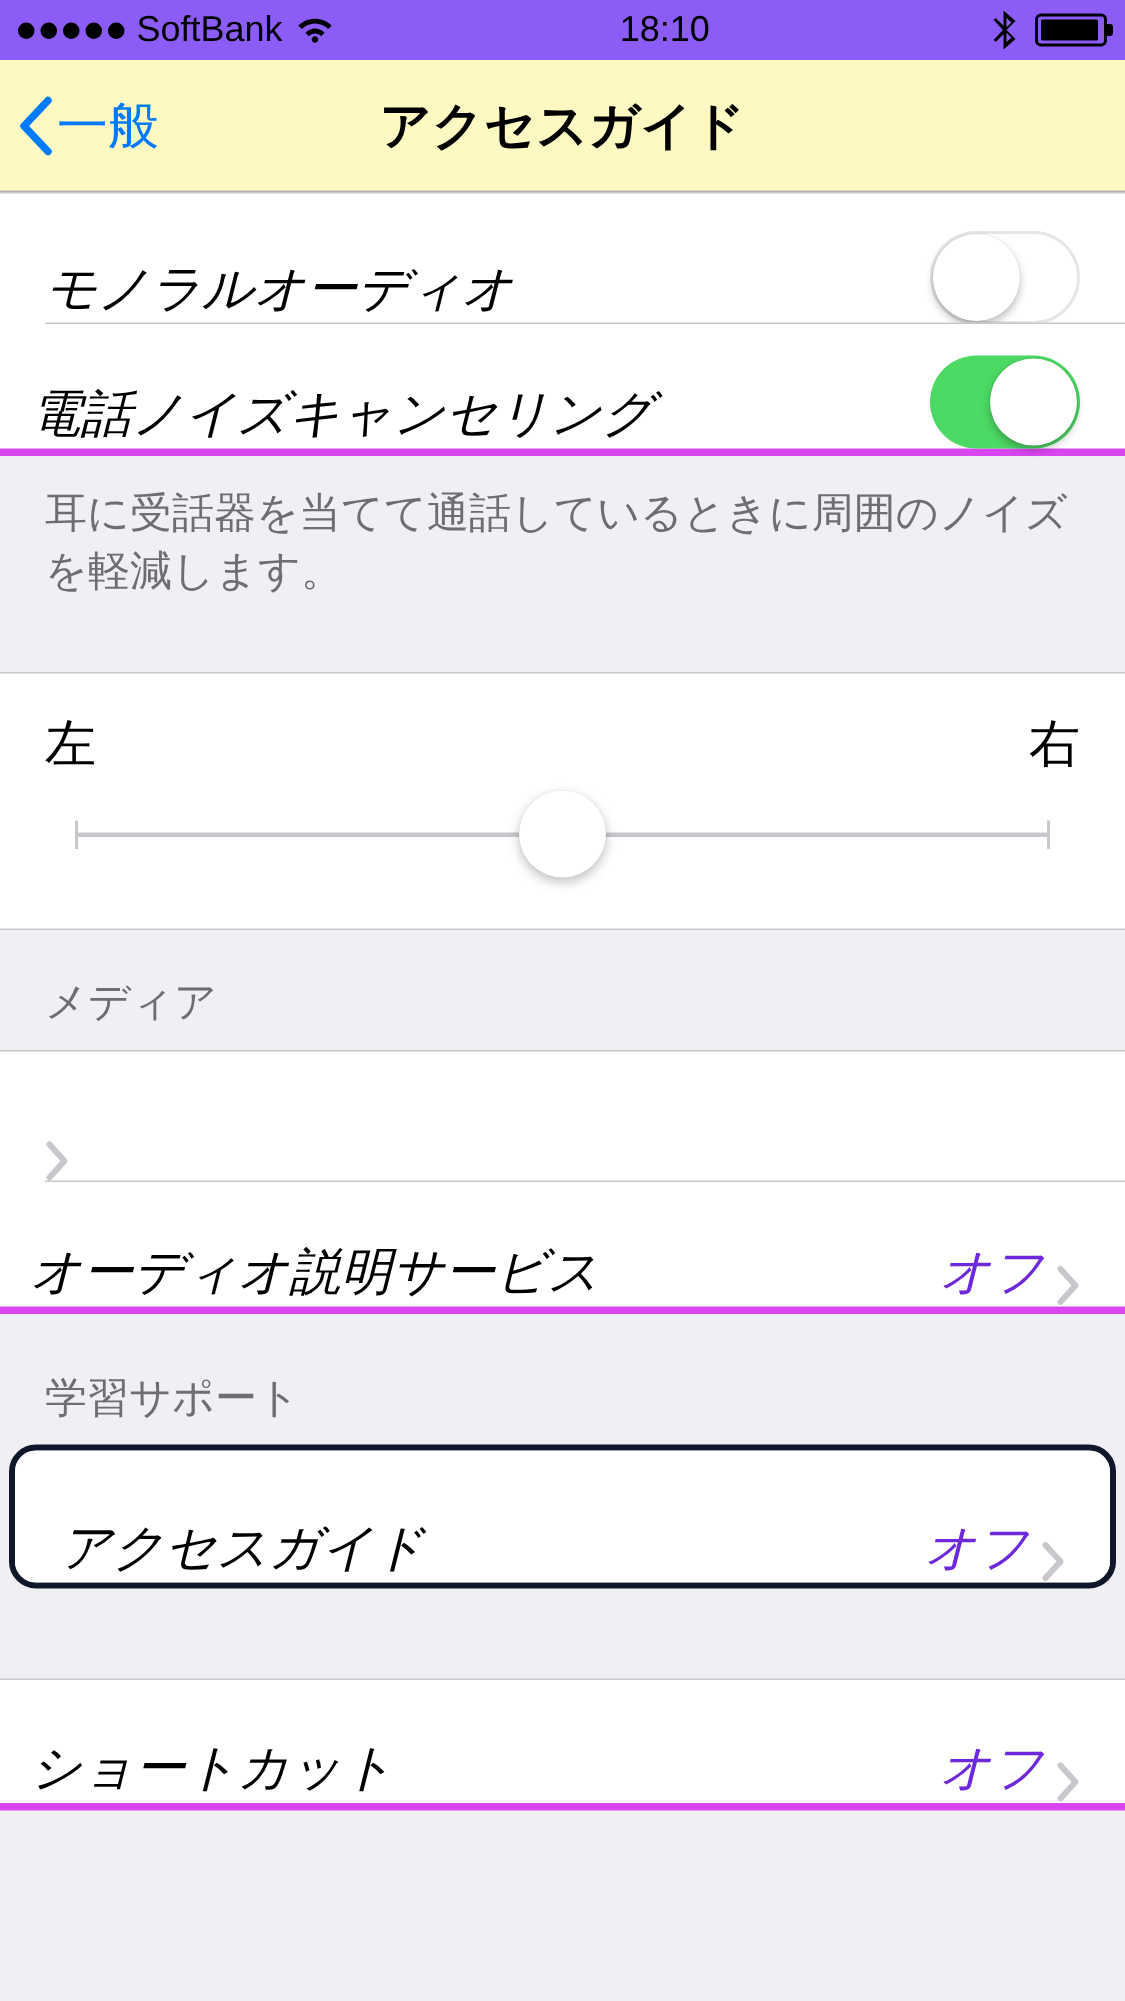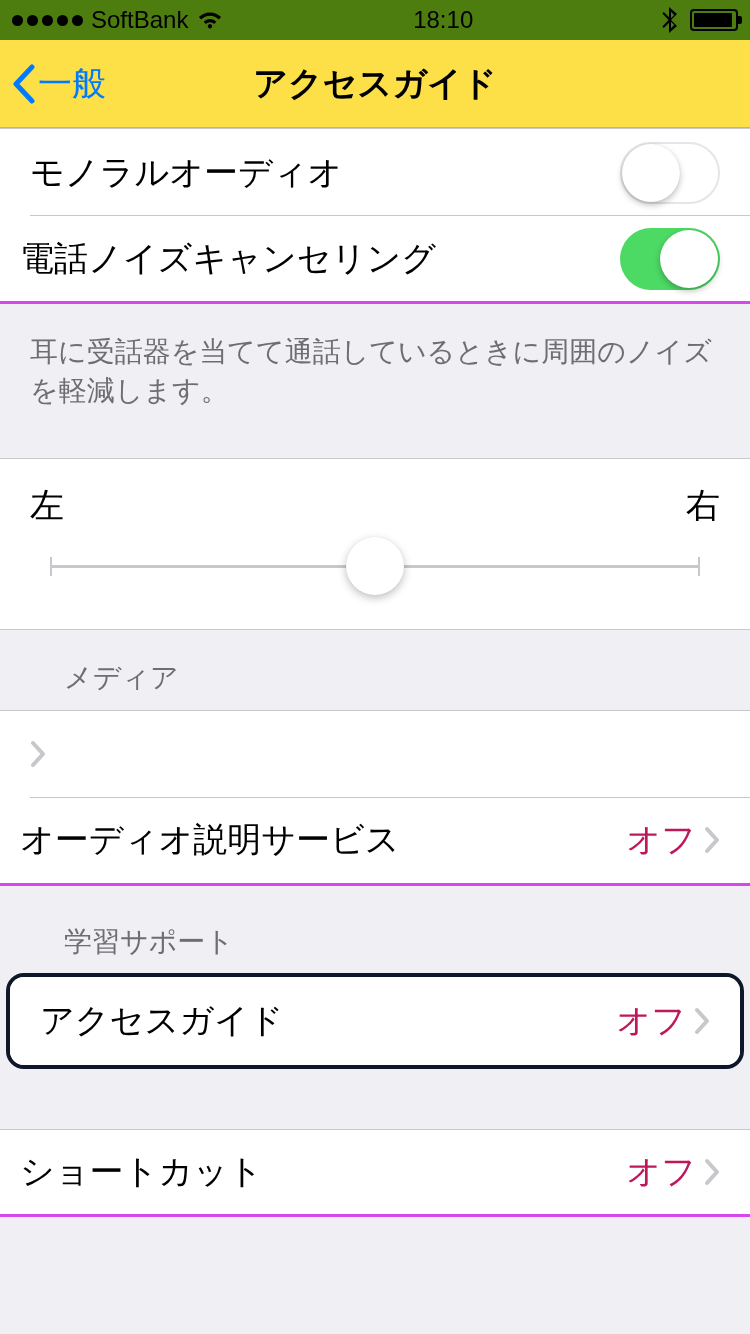--- a/index.html
+++ b/index.html
@@ -8,21 +8,21 @@
     height: 1334px;
     font-family: -apple-system, "Helvetica Neue", Helvetica, Arial, sans-serif;
     background: #efeff4;
     color: #000;
     overflow: hidden;
   }
 
   
   .status-bar {
     height: 40px;
-    background: #4d7c0f;
+    background: #8b5cf6;
     display: flex;
     align-items: center;
     justify-content: space-between;
     padding: 0 12px;
     font-size: 24px;
   }
   .status-left, .status-right { display: flex; align-items: center; gap: 8px; }
   .signal-dots { display: flex; gap: 4px; }
   .signal-dots span { width: 11px; height: 11px; border-radius: 50%; background: #000; display: inline-block; }
   .wifi-icon svg, .bt-icon svg { display: block; }
@@ -32,74 +32,75 @@
   }
   .battery::after {
     content: ""; position: absolute; right: -6px; top: 5px; width: 4px; height: 8px;
     background: #000; border-radius: 0 2px 2px 0;
   }
   .battery .fill { position: absolute; left: 2px; top: 2px; bottom: 2px; right: 4px; background:#000; border-radius: 1px; }
 
   
   .nav-bar {
     height: 88px;
-    background: #fde047;
+    background: #fef9c3;
     border-bottom: 1px solid #b2b2b4;
     display: flex;
     align-items: center;
     position: relative;
   }
   .back-btn {
     display: flex; align-items: center; gap: 2px;
     color: #007aff; font-size: 34px; padding-left: 10px;
     position: absolute; left: 0;
   }
   .back-btn svg { display: block; }
   .nav-title {
     font-size: 34px; font-weight: 600; text-align: center; width: 100%;
   }
 
   
   .cell {
     background: #fff;
     min-height: 88px;
     display: flex;
-    align-items: center;
+    align-items: flex-end;
     padding: 0 30px;
     font-size: 34px;
     position: relative;
+    font-style: italic;
   }
   .cell .label { flex: 1; }
-  .cell .value { color: #be185d; font-size: 34px; margin-right: 8px; }
+  .cell .value { color: #6d28d9; font-size: 34px; margin-right: 8px; }
   .cell .chevron svg { display: block; }
   .cell.sep-top { border-top: 1px solid #c8c7cc; }
   .cell.sep-inset::after {
     content: ""; position: absolute; left: 30px; right: 0; bottom: 0;
     height: 1px; background: #c8c7cc;
   }
-  .cell.sep-bottom { border-bottom: 3px solid #d946ef; padding-left: 20px; }
+  .cell.sep-bottom { border-bottom: 5px solid #d946ef; padding-left: 20px; }
 
   
   .switch { width: 100px; height: 62px; border-radius: 31px; position: relative; }
   .switch.off { background: #fff; border: 2px solid #e5e5ea; }
   .switch.on  { background: #4cd964; }
   .switch .knob {
     width: 58px; height: 58px; border-radius: 50%; background: #fff;
     box-shadow: 0 3px 6px rgba(0,0,0,.25), 0 0 1px rgba(0,0,0,.15);
     position: absolute; top: 50%; transform: translateY(-50%);
   }
   .switch.off .knob { left: 0; }
   .switch.on  .knob { right: 2px; }
 
   
   .footer-text, .header-text {
     color: #6d6d72; font-size: 28px; line-height: 1.4;
-    padding: 28px 30px 24px;
-  }
-  .header-text { padding: 28px 30px 12px; margin-left: 34px; }
+    padding: 18px 30px 24px;
+  }
+  .header-text { padding: 28px 30px 12px; }
 
   
   .slider-cell {
     background: #fff;
     border-top: 1px solid #c8c7cc;
     border-bottom: 1px solid #c8c7cc;
     padding: 24px 30px 34px;
   }
   .slider-labels { display: flex; justify-content: space-between; font-size: 34px; margin-bottom: 8px; }
   .slider-track {

